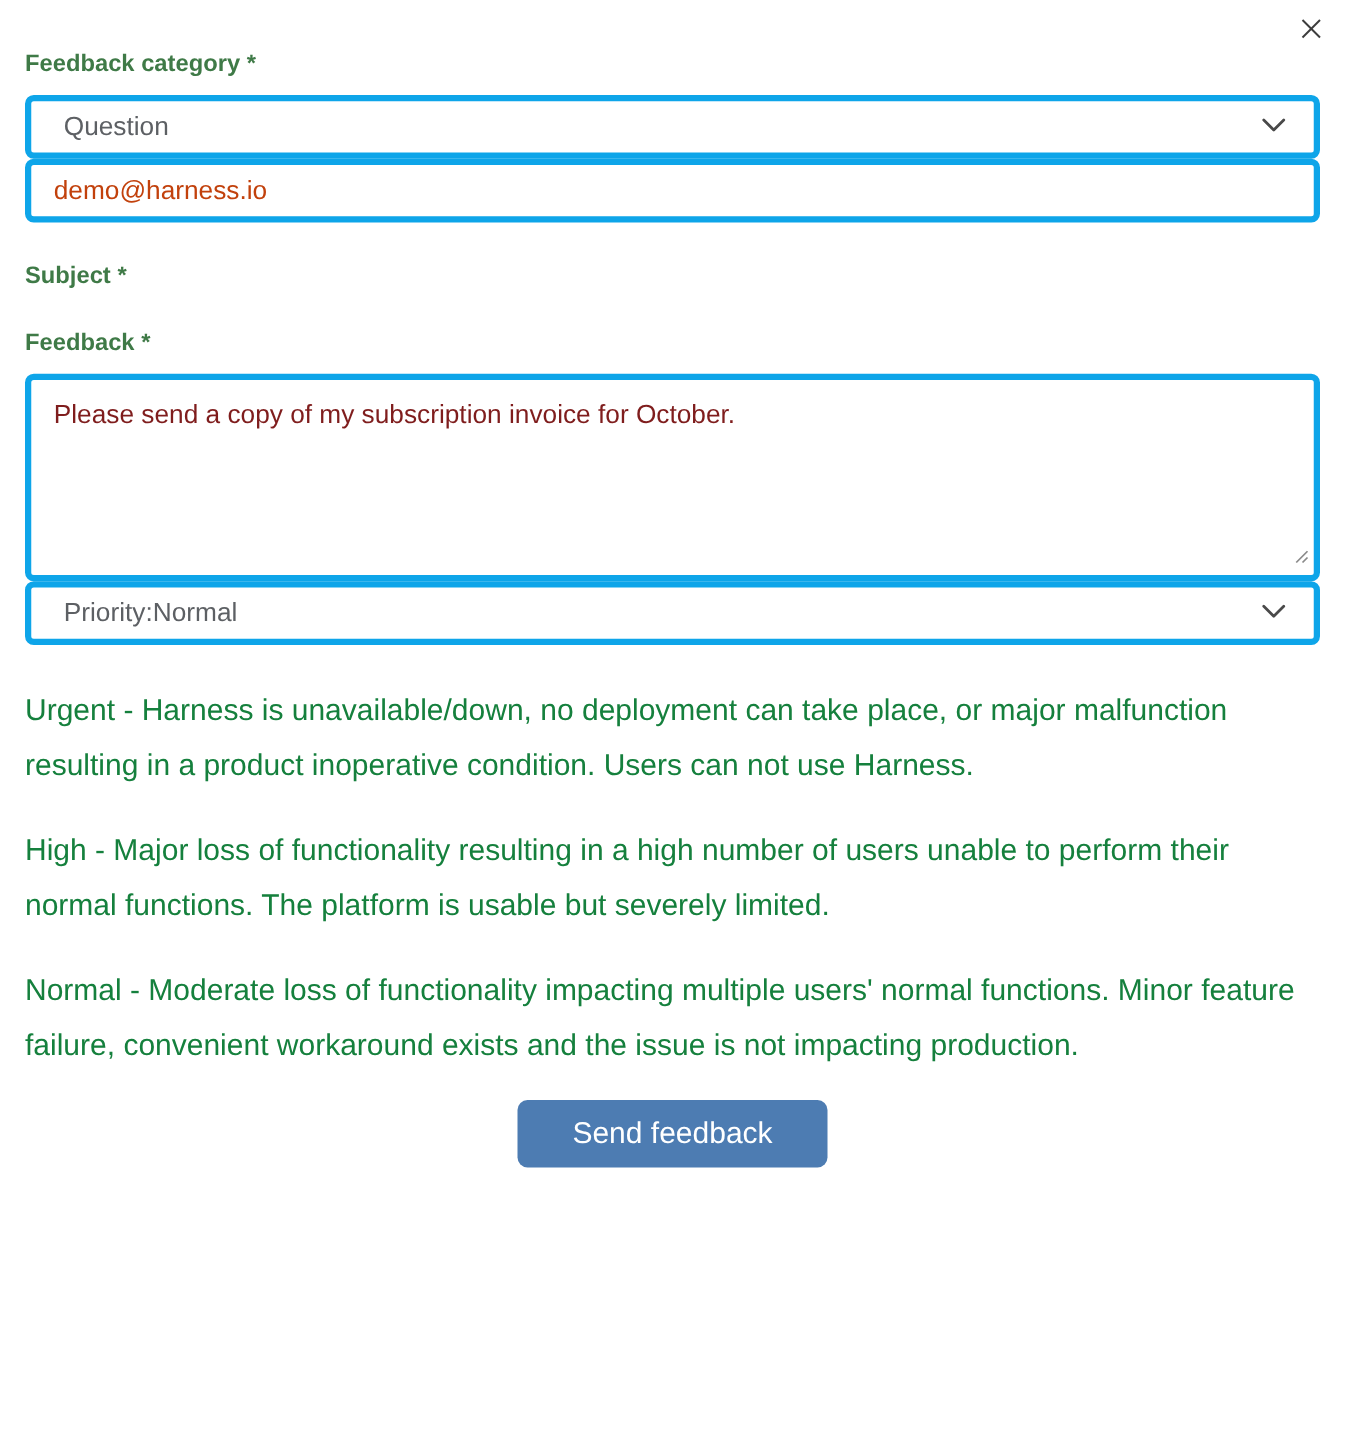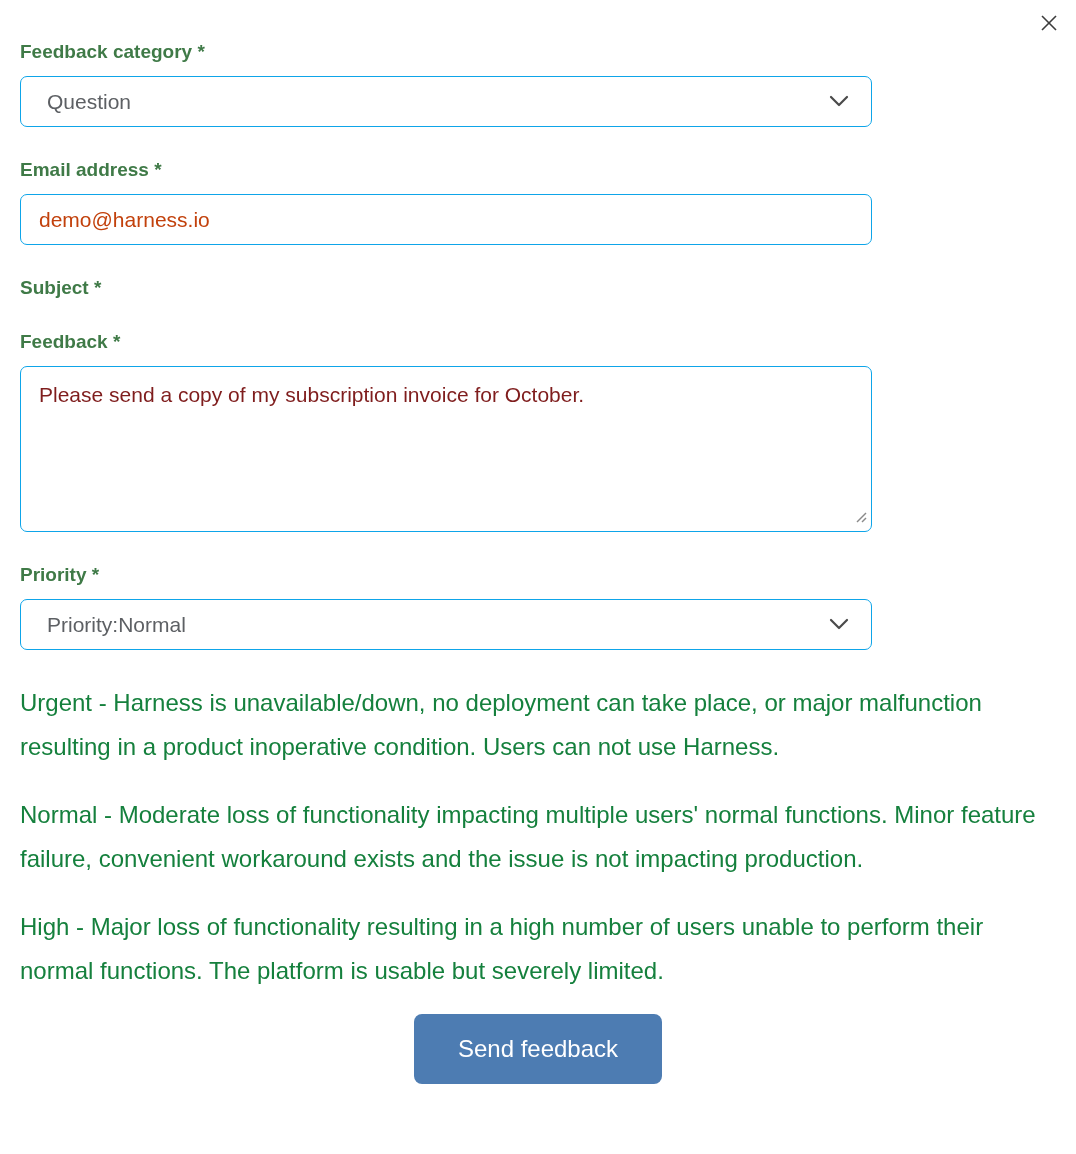--- a/index.html
+++ b/index.html
@@ -34,22 +34,22 @@
   .field-label {
     font-size: 19px;
     line-height: 22px;
     font-weight: bold;
     color: #3f7a47;
     margin: 32px 0 13px 0;
   }
   .field-label.first { margin-top: 41px; }
   .required-marker { color: #3f7a47; }
   .select-box, .text-input, .textarea-wrap {
-    width: 852px;
-    border: 1px solid #0ea5e9;
+    width: 1036px;
+    border: 5px solid #0ea5e9;
     border-radius: 7px;
     background: #ffffff;
   }
   .select-box {
     height: 51px;
     display: flex;
     align-items: center;
     padding: 0 24px 0 26px;
     position: relative;
     cursor: pointer;
@@ -107,21 +107,21 @@
     color: #15803d;
     margin: 24px 0 0 0;
     max-width: 1032px;
   }
   .help-text p.first-para { margin-top: 31px; }
   .send-btn {
     display: flex;
     align-items: center;
     justify-content: center;
     margin: 21px auto 0 auto;
-    height: 70px;
+    height: 54px;
     padding: 0 44px;
     background: #4d7cb2;
     color: #ffffff;
     font-size: 24px;
     font-family: "Liberation Sans", sans-serif;
     border: none;
     border-radius: 8px;
     cursor: pointer;
   }
 </style>
@@ -145,24 +145,20 @@
   </div>
   <div class="select-box" role="combobox">
     <span class="select-value">Question</span>
     <span class="chevron">
       <svg width="20" height="12" viewBox="0 0 20 12">
         <polyline points="2,2 10,10 18,2" fill="none" stroke="#4a4a4a" stroke-width="2.2" stroke-linecap="round" stroke-linejoin="round"></polyline>
       </svg>
     </span>
   </div>
 
-  <div class="field-label">
-    <span>Email address</span>
-    <span class="required-marker">*</span>
-  </div>
   <input class="text-input" type="text" value="demo@harness.io" style="">
 
   <div class="field-label">
     <span>Subject</span>
     <span class="required-marker">*</span>
   </div>
 
   <div class="field-label">
     <span>Feedback</span>
     <span class="required-marker">*</span>
@@ -170,34 +166,30 @@
   <div class="textarea-wrap">
     <textarea class="message-textarea" style="">Please send a copy of my subscription invoice for October.</textarea>
     <span class="resize-grip">
       <svg width="14" height="14" viewBox="0 0 14 14">
         <line x1="4" y1="13" x2="13" y2="4" stroke="#8a8a8a" stroke-width="1.4"></line>
         <line x1="9" y1="13" x2="13" y2="9" stroke="#8a8a8a" stroke-width="1.4"></line>
       </svg>
     </span>
   </div>
 
-  <div class="field-label">
-    <span>Priority</span>
-    <span class="required-marker">*</span>
-  </div>
   <div class="select-box" role="combobox">
     <span class="select-value">Priority:Normal</span>
     <span class="chevron">
       <svg width="20" height="12" viewBox="0 0 20 12">
         <polyline points="2,2 10,10 18,2" fill="none" stroke="#4a4a4a" stroke-width="2.2" stroke-linecap="round" stroke-linejoin="round"></polyline>
       </svg>
     </span>
   </div>
 
   <div class="help-text">
     <p class="first-para">Urgent - Harness is unavailable/down, no deployment can take place, or major malfunction resulting in a product inoperative condition. Users can not use Harness.</p>
+    <p>High - Major loss of functionality resulting in a high number of users unable to perform their normal functions. The platform is usable but severely limited.</p>
     <p>Normal - Moderate loss of functionality impacting multiple users' normal functions. Minor feature failure, convenient workaround exists and the issue is not impacting production.</p>
-    <p>High - Major loss of functionality resulting in a high number of users unable to perform their normal functions. The platform is usable but severely limited.</p>
   </div>
 
   <button class="send-btn">Send feedback</button>
 
 </div>
 
 </body></html>

